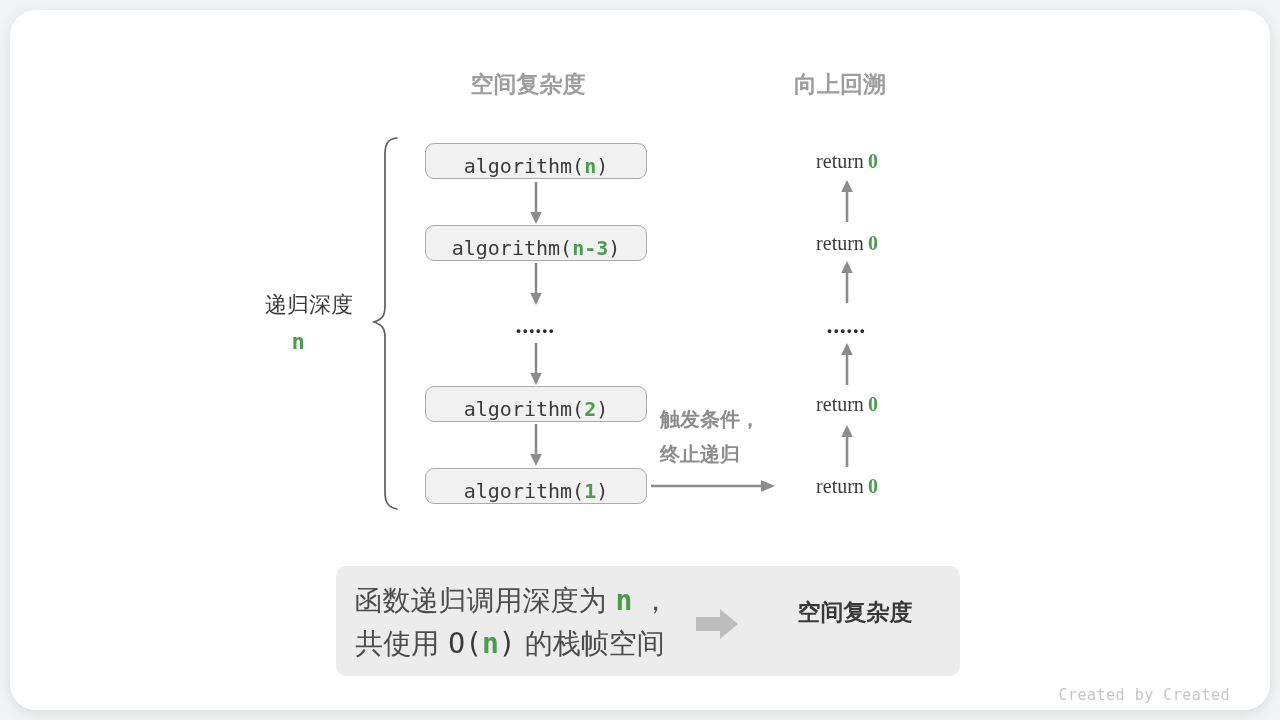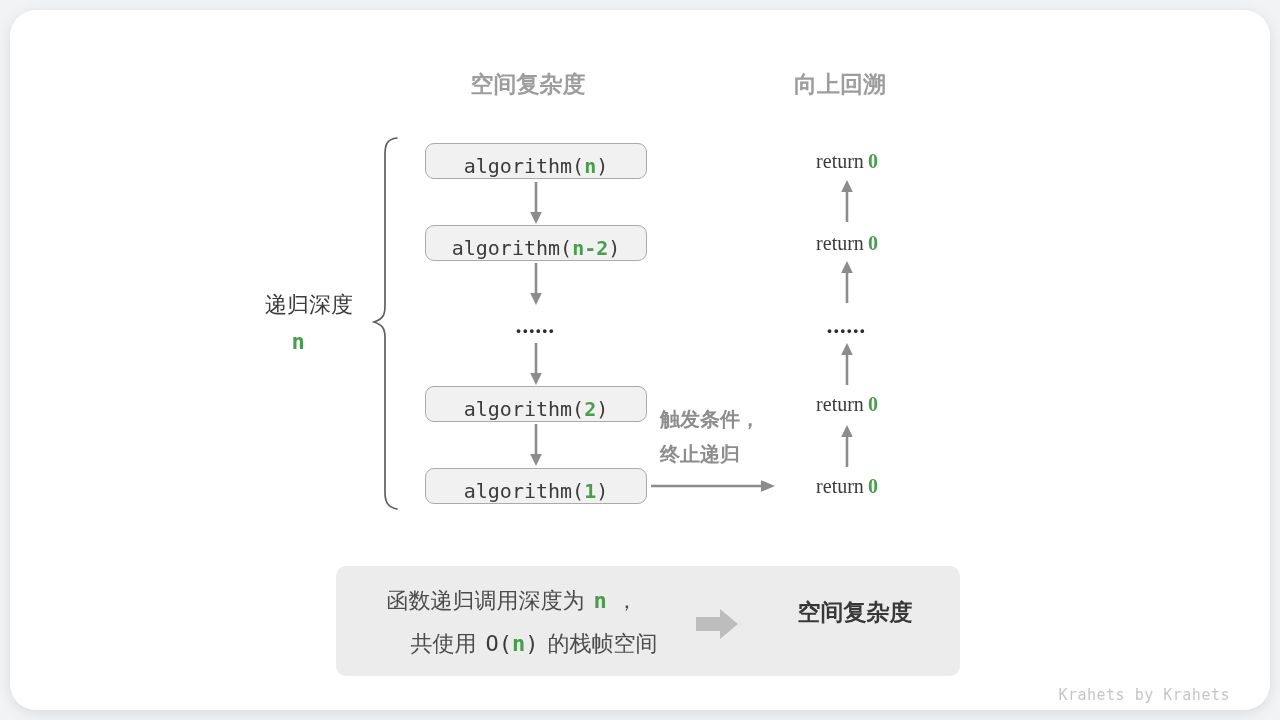--- a/index.html
+++ b/index.html
@@ -55,21 +55,21 @@
   .base-case{
     position:absolute;left:650px;top:392px;
     font-size:20px;font-weight:700;color:#8d8d8d;line-height:35px;
   }
 
   
   .summary-box{
     position:absolute;left:326px;top:556px;width:624px;height:110px;
     background:#ececec;border-radius:10px;
   }
-  .sum-line{font-size:22px;color:#4c4c4c;font-weight:500;}
+  .sum-line{font-size:28px;color:#4c4c4c;font-weight:500;}
   .sum-mono{
     font-family:"DejaVu Sans Mono","Liberation Mono",monospace;
     font-weight:500;color:#3b3b3b;
   }
   .sum-arg{
     font-family:"DejaVu Sans Mono","Liberation Mono",monospace;
     font-weight:700;color:#4a9c4f;
   }
   .result-title{font-size:23px;font-weight:700;color:#383838;margin-top:12px;}
   .result-line{font-size:23px;font-weight:700;color:#1288d8;}
@@ -99,21 +99,21 @@
   <div class="abs center depth-title" style="left:291px;top:295px;margin-left:8px;">递归深度</div>
   <div class="abs center depth-value" style="left:288px;top:331px;">n</div>
 
   <div class="call-box" style="top:133px;">
     <span>algorithm(</span>
       <span class="arg">n</span>
       <span>)</span>
   </div>
   <div class="call-box" style="top:215px;">
     <span>algorithm(</span>
-      <span class="arg">n-2</span>
+      <span class="arg">n-3</span>
       <span>)</span>
   </div>
   <div class="abs center dots" style="left:526px;top:320px;">••••••</div>
   <div class="call-box" style="top:376px;">
     <span>algorithm(</span>
       <span class="arg">2</span>
       <span>)</span>
   </div>
   <div class="call-box" style="top:458px;">
     <span>algorithm(</span>
@@ -175,25 +175,25 @@
   </svg>
   <svg class="abs" style="left:830px;top:415px;" width="14" height="42">
     <line x1="7" y1="42" x2="7" y2="10" stroke="#8c8c8c" stroke-width="2.6"></line>
     <polygon points="7,0 1.2,12 12.8,12" fill="#8c8c8c"></polygon>
   </svg>
 
   <div class="summary-box"></div>
   <div class="abs center sum-line" style="left:502px;top:591px;">
     <span>函数递归调用深度为</span><span class="sum-arg" style="margin:0 9px;">n</span><span>，</span>
   </div>
-  <div class="abs center sum-line" style="left:524px;top:634px;">
+  <div class="abs center sum-line" style="left:500px;top:634px;">
     <span>共使用</span><span class="sum-mono" style="margin-left:9px;">O(</span><span class="sum-arg">n</span><span class="sum-mono" style="margin-right:9px;">)</span><span>的栈帧空间</span>
   </div>
 
   <svg class="abs" style="left:686px;top:598px;" width="42" height="32">
     <polygon points="0,9 24,9 24,1 42,16 24,31 24,23 0,23" fill="#bdbdbd"></polygon>
   </svg>
 
   <div class="abs center result-title" style="left:845px;top:590px;">空间复杂度</div>
 
-  <div class="watermark">Krahets by Krahets</div>
+  <div class="watermark">Created by Created</div>
 
 </div>
 
 </body></html>

